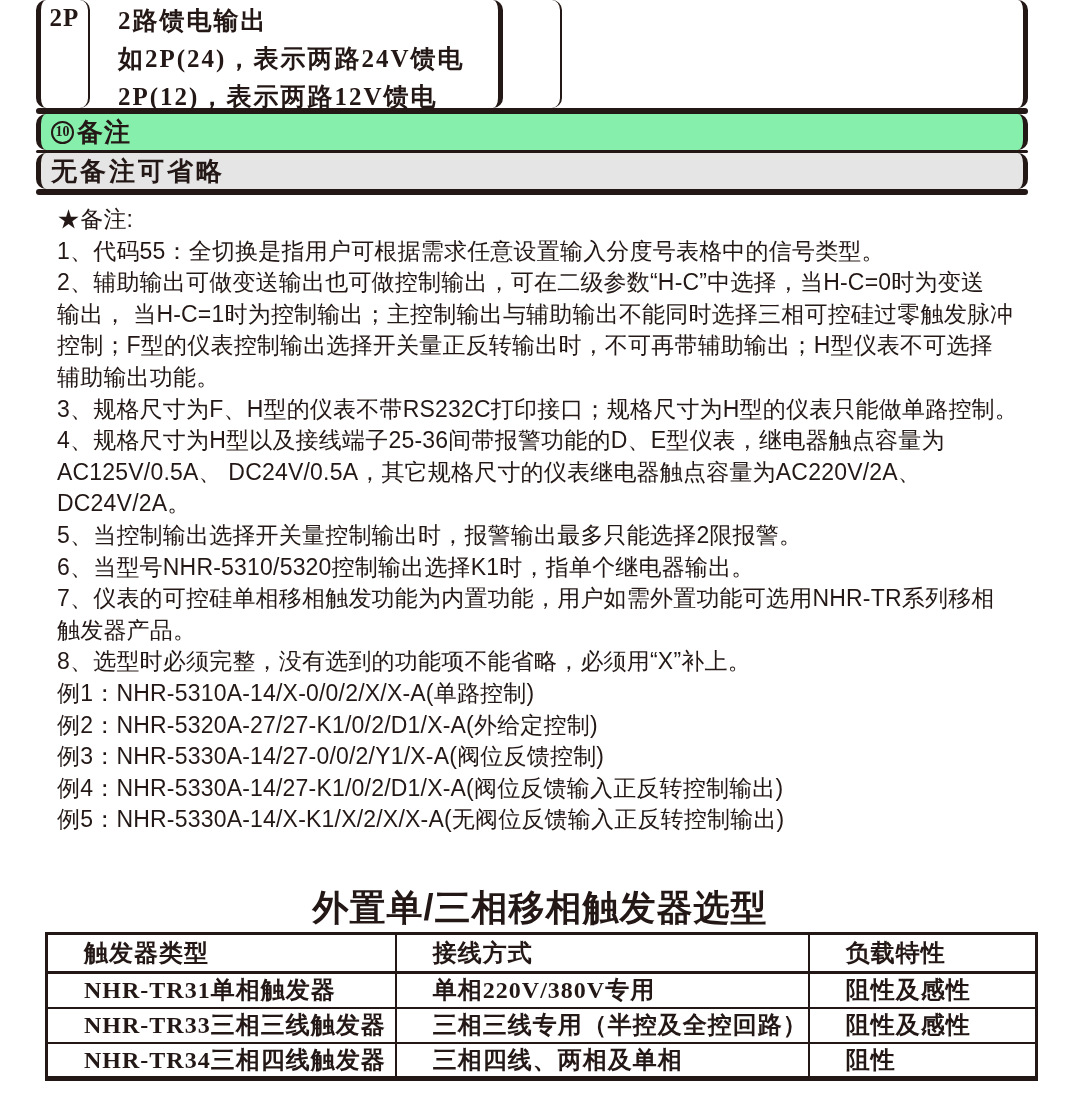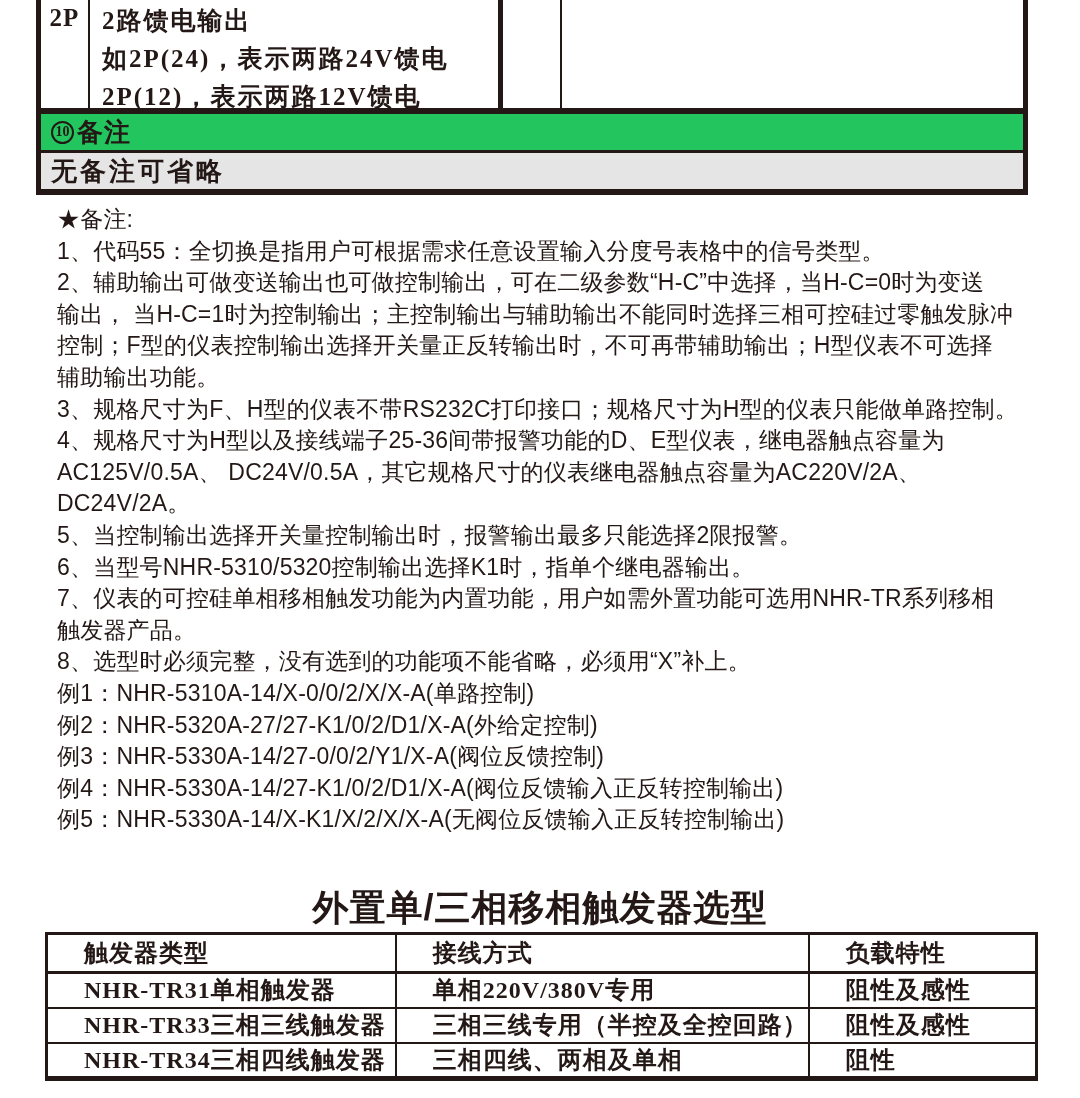--- a/index.html
+++ b/index.html
@@ -1,16 +1,16 @@
 <!DOCTYPE html>
 <html><head>
 <meta charset="utf-8">
 <style>
   :root{ }
-  *{ box-sizing:border-box; margin:0; padding:0; }
+  *{ box-sizing:border-box; margin:0; padding:0;border-radius:10px; }
   html,body{ width:1080px; height:1098px; background:#ffffff; }
   body{
     position:relative;
     font-family:"Liberation Sans", sans-serif;
     color:#231815;
     overflow:hidden;
   }
   .serif{ font-family:"Liberation Serif", serif; }
 
   
@@ -21,32 +21,32 @@
     display:flex; height:108px;
     border-left:5px solid #231815; border-right:5px solid #231815;
   }
   .cell-code{
     width:49px; border-right:2px solid #231815;
     font-size:25px; font-weight:700; letter-spacing:1px;
     text-align:center; padding-top:4px;
   }
   .cell-desc{
     width:413px; border-right:5px solid #231815;
-    padding:2px 0 0 12px;
+    padding:2px 0 0 28px;
     font-size:25px; font-weight:700; letter-spacing:2px;
   }
   .cell-desc .line{ line-height:38px; white-space:nowrap; }
   .cell-narrow{ width:59px; border-right:2px solid #231815; }
   .cell-rest{ flex:1; }
   .hline{ width:100%; background:#231815; }
   .hline.thick{ height:6px; }
   .hline.thin{ height:3px; }
   .remark-header{
     display:flex; align-items:center;
-    height:36px; background:#22c55e;
+    height:36px; background:#86efac;
     border-left:5px solid #231815; border-right:5px solid #231815;
     padding-left:10px;
     font-size:26px; font-weight:700; letter-spacing:1px;
   }
   .circled-num{
     display:inline-flex; align-items:center; justify-content:center;
     width:23px; height:23px; margin-right:3px;
     border:2.5px solid #231815; border-radius:50%;
     font-size:14px; font-weight:700; letter-spacing:0;
   }

